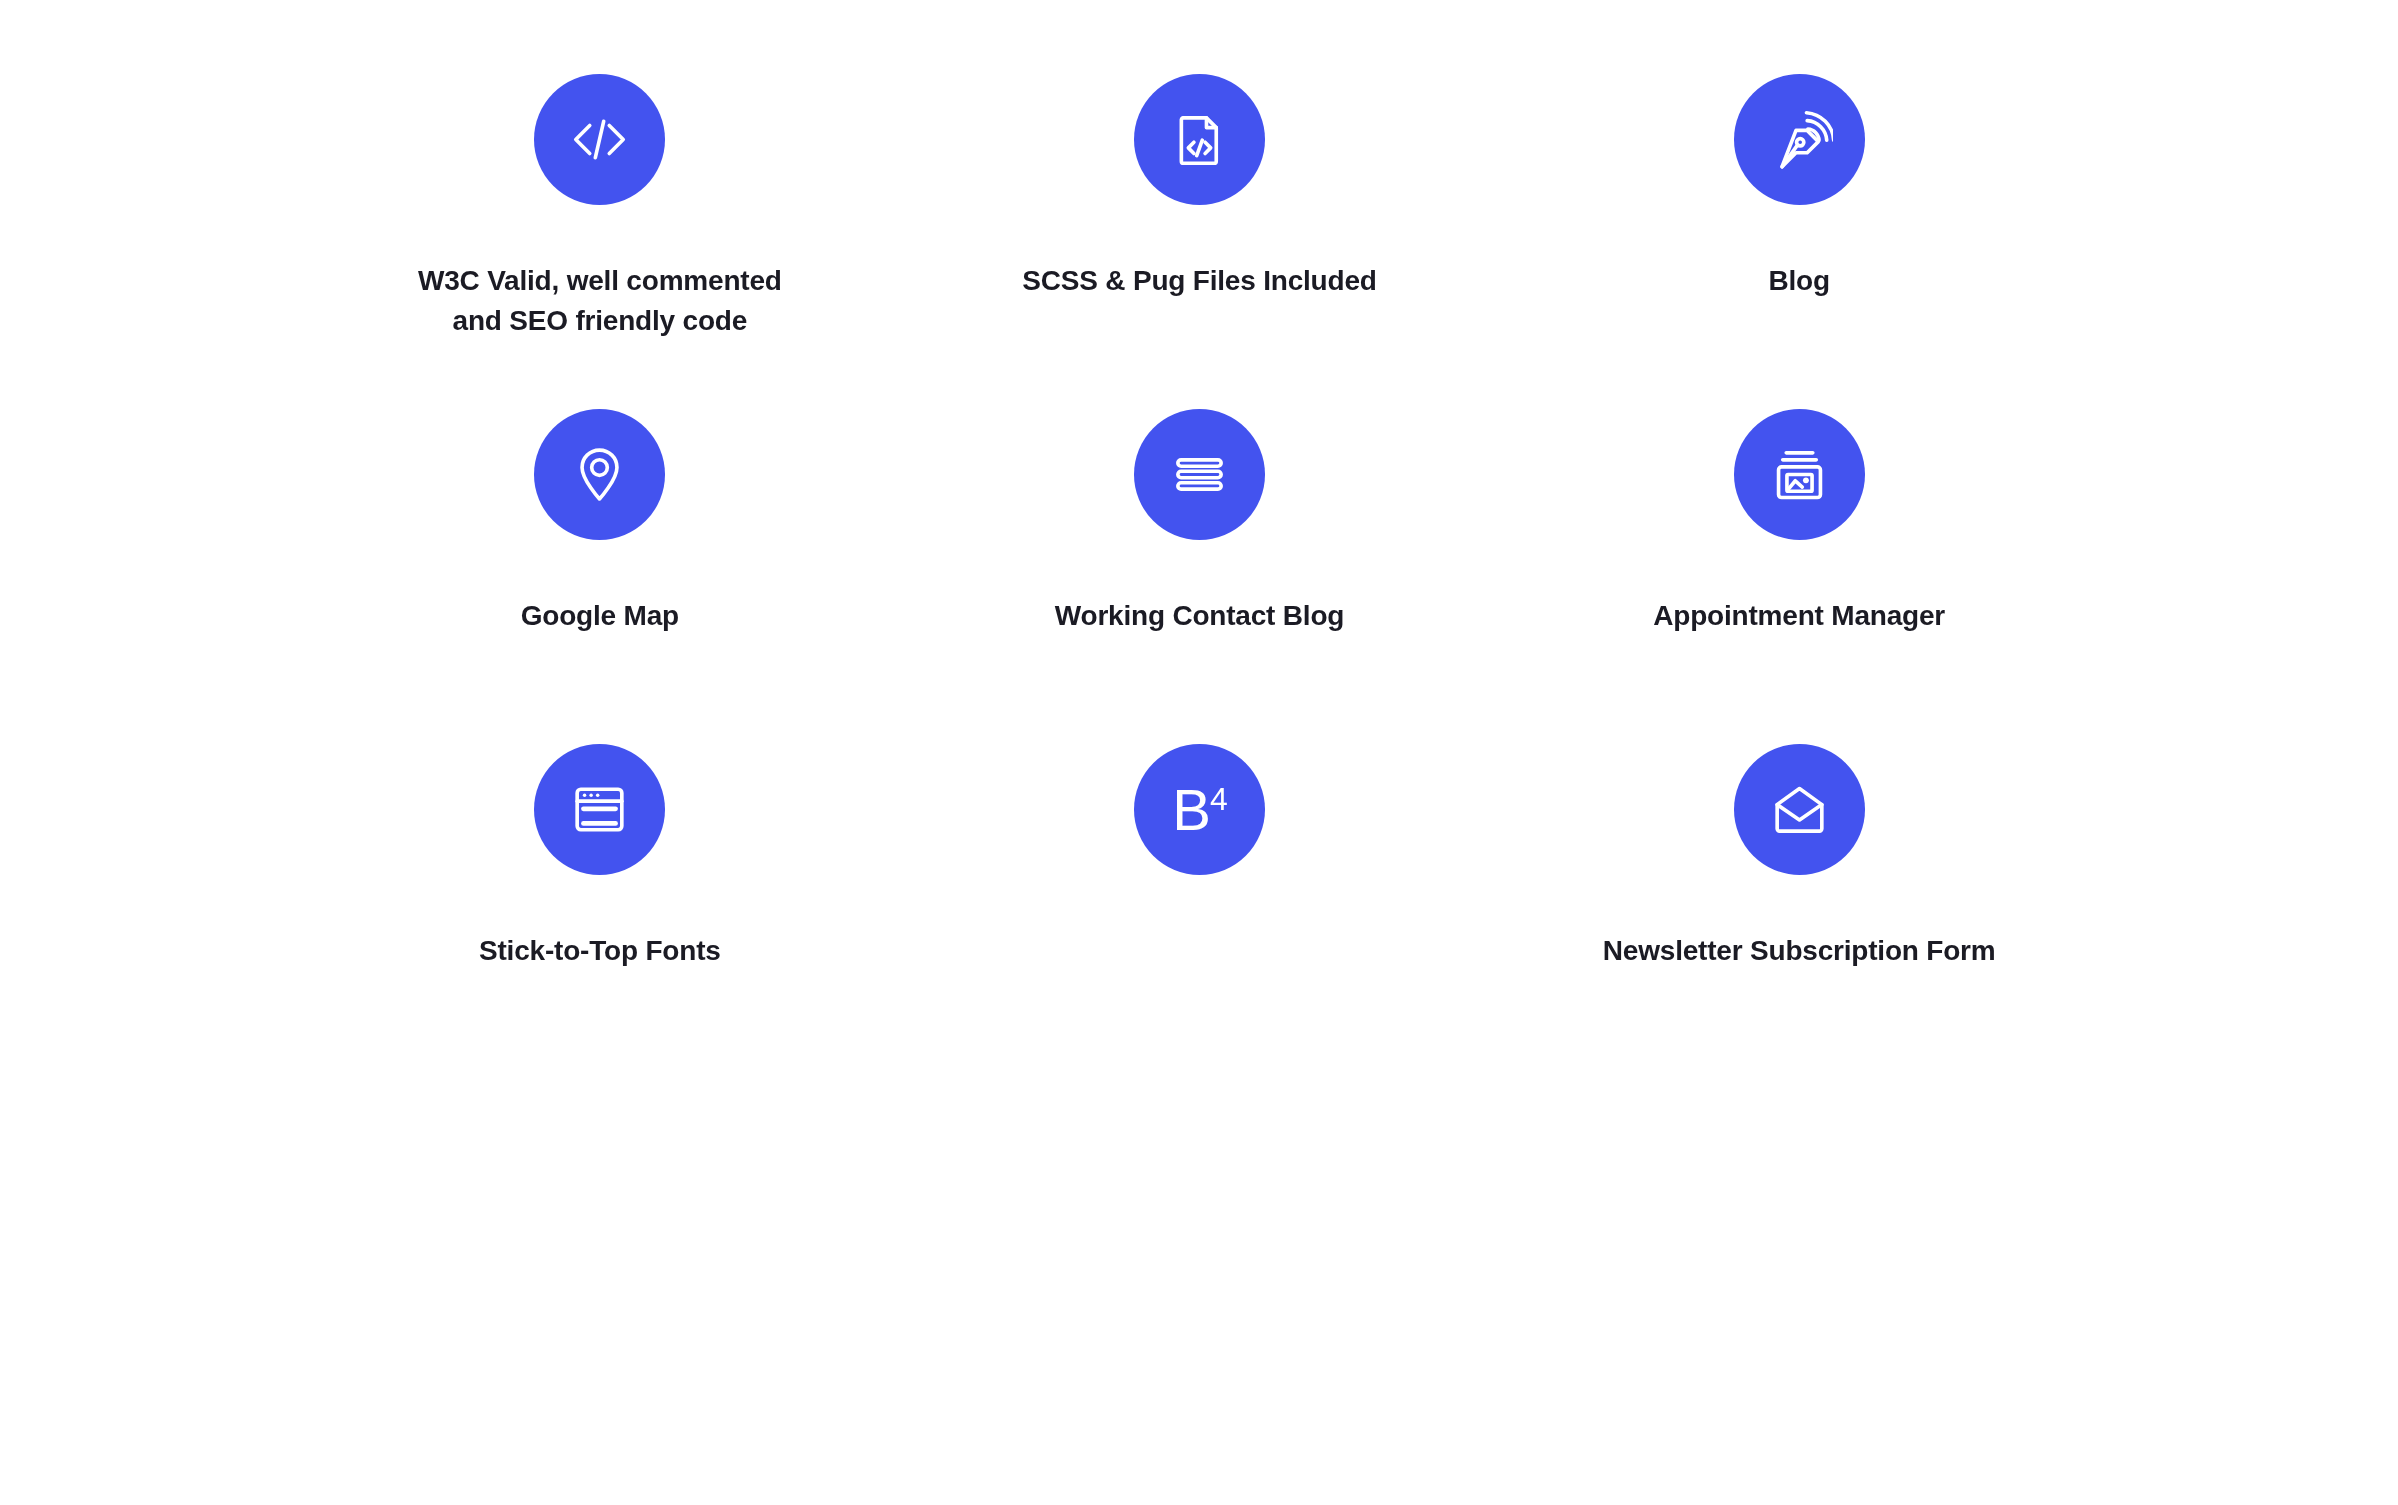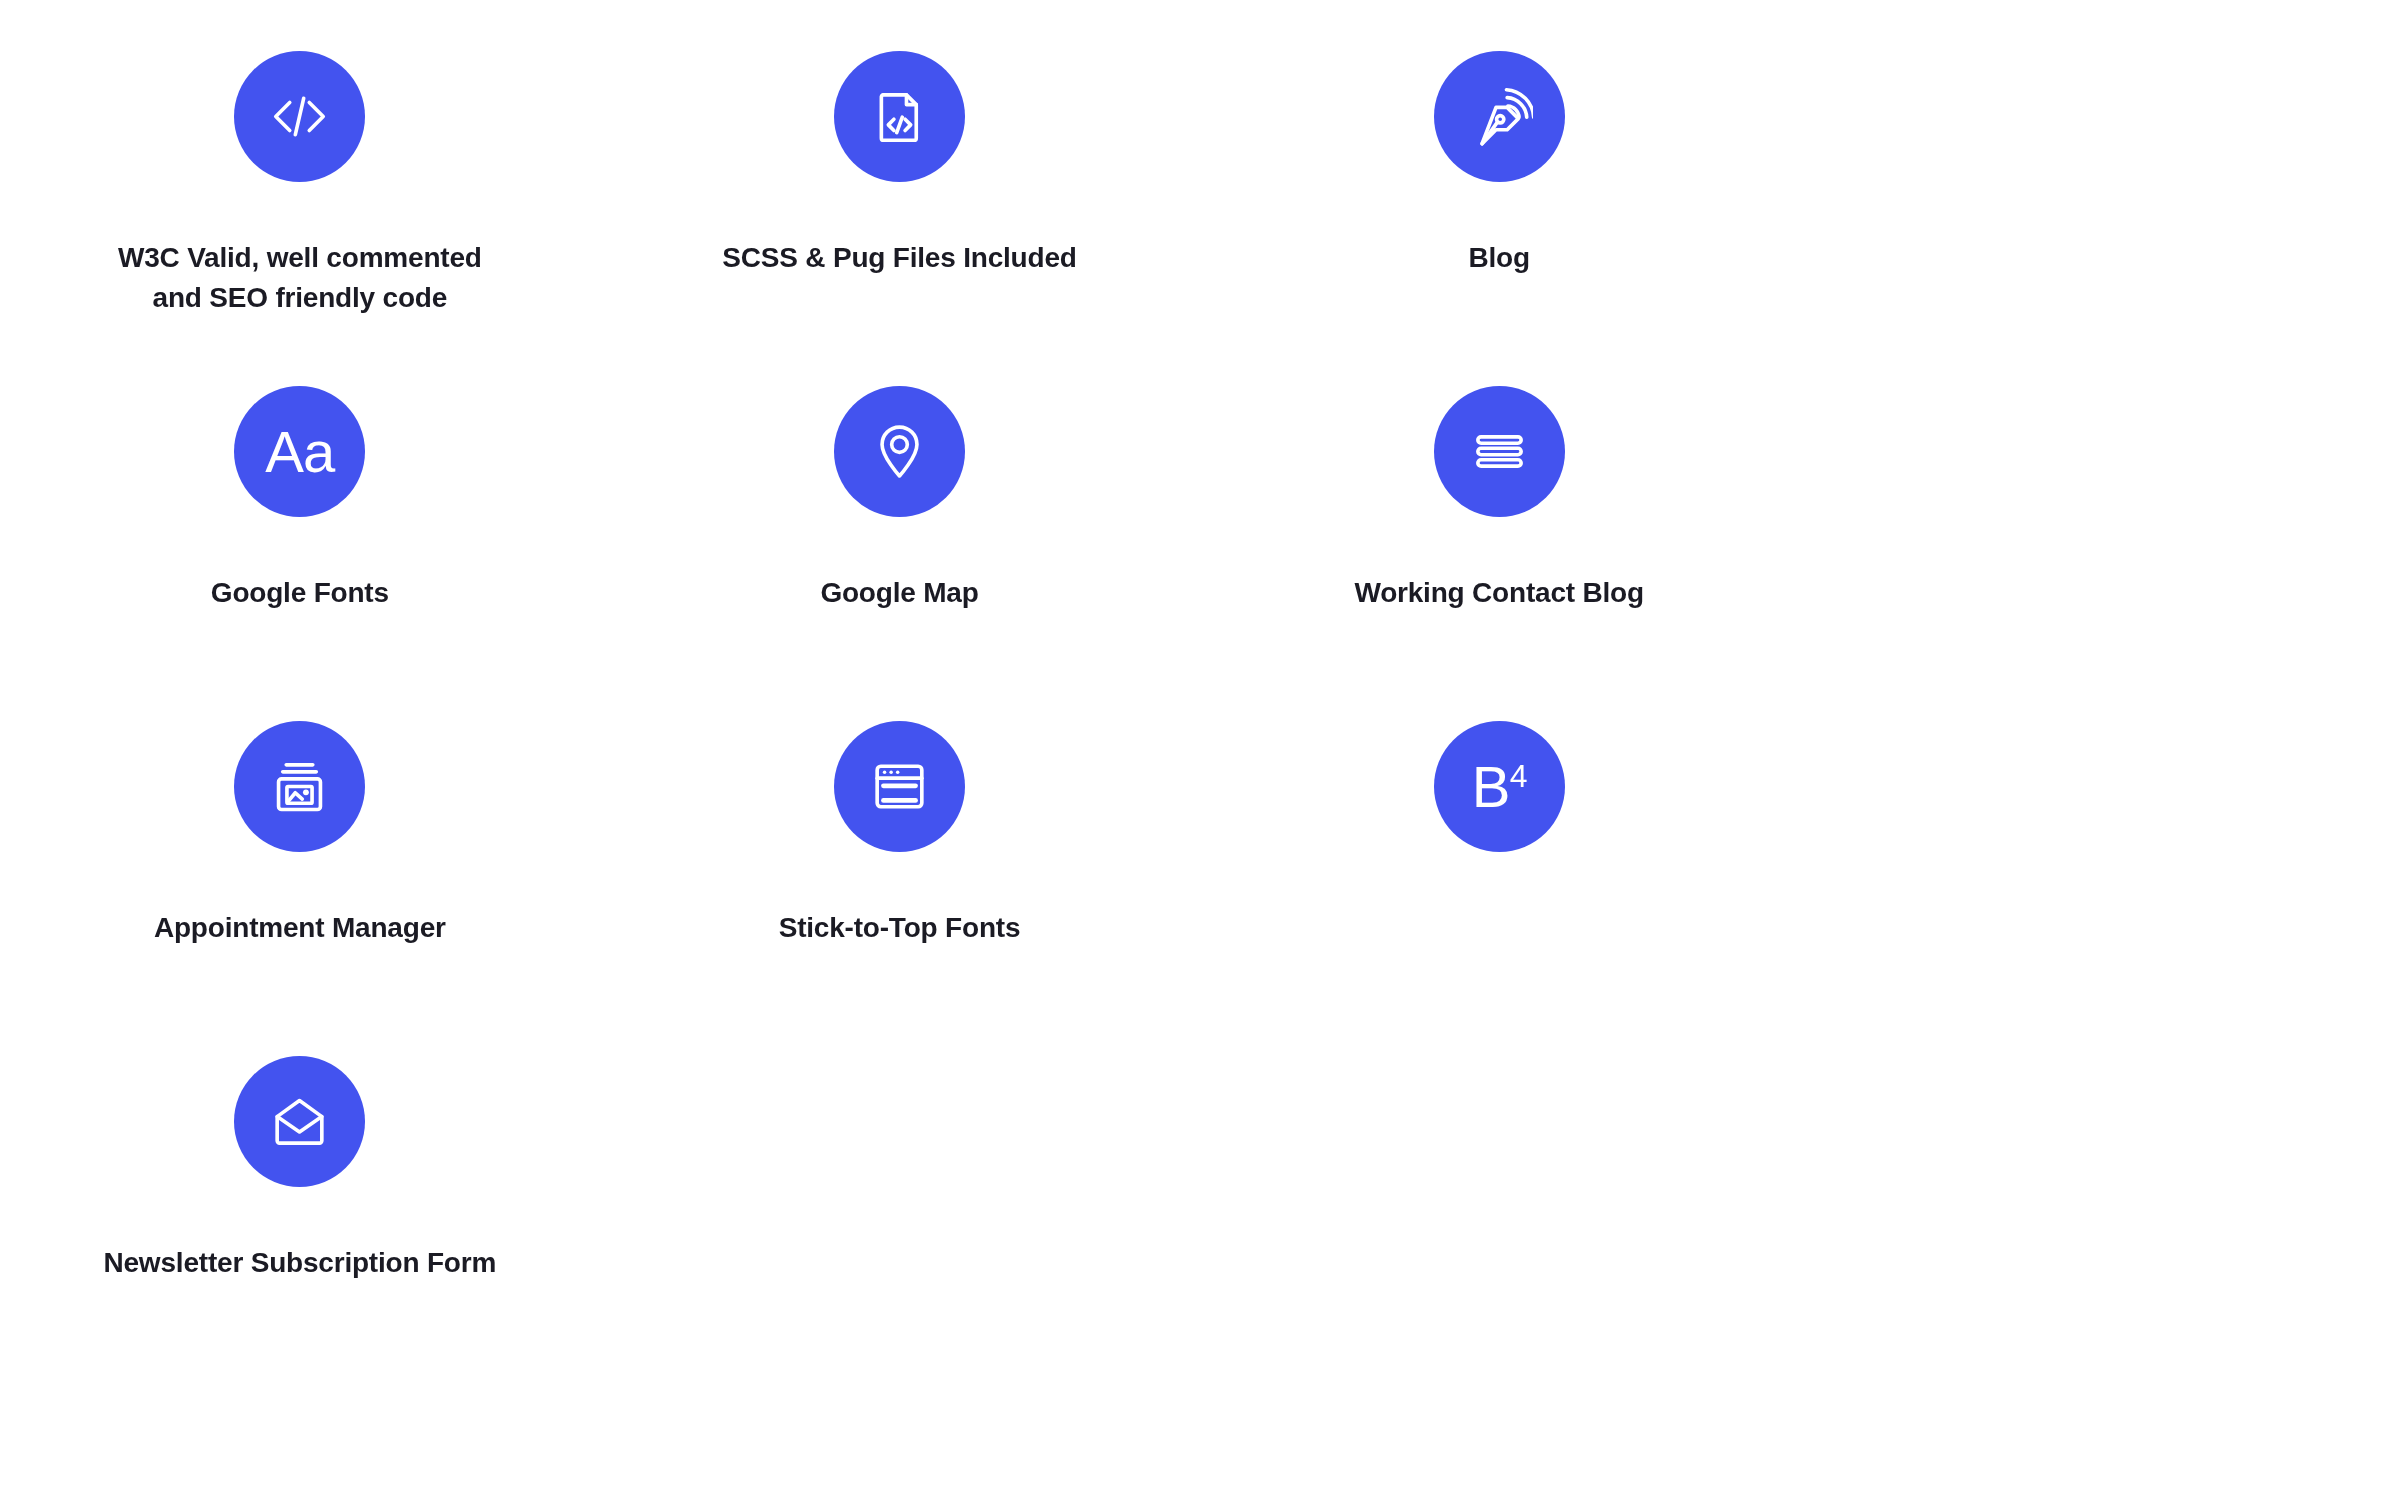--- a/index.html
+++ b/index.html
@@ -11,23 +11,23 @@
     width: 2399px;
     height: 1506px;
     font-family: "Liberation Sans", sans-serif;
     overflow: hidden;
   }
 
   .features-section {
     width: 2399px;
     height: 1458px;
     box-sizing: border-box;
-    padding: 23px 0 0 0;
+    padding: 46px 0 0 0;
     display: flex;
-    justify-content: flex-start;
+    justify-content: center;
   }
 
   .features-grid {
     width: 1799px;
     display: grid;
     grid-template-columns: repeat(3, 1fr);
     grid-auto-rows: 335px;
     align-content: start;
   }
 
@@ -122,26 +122,20 @@
           <circle cx="24.5" cy="26" r="2.6"></circle>
           <line x1="11.5" y1="43.5" x2="22.5" y2="28"></line>
           <path d="M30 16.5a8.5 8.5 0 0 1 8 8"></path>
           <path d="M29.5 10.5a15 15 0 0 1 14 14"></path>
           <path d="M29 4.8a21 21 0 0 1 19.5 19.7"></path>
         </svg>
       </div>
       <div class="feature-label">Blog</div>
     </div>
 
-    <div class="feature-item">
-      <div class="feature-icon-circle">
-        <span class="glyph-text">Aa</span>
-      </div>
-      <div class="feature-label">Google Fonts</div>
-    </div>
 
     <div class="feature-item">
       <div class="feature-icon-circle">
         <svg viewBox="0 0 48 48" fill="none" stroke="#ffffff" stroke-width="2.6" stroke-linecap="round" stroke-linejoin="round">
           <path d="M24 6.5c-7 0-12.5 5.5-12.5 12.4 0 8.8 12.5 22.6 12.5 22.6s12.5-13.8 12.5-22.6C36.5 12 31 6.5 24 6.5z"></path>
           <circle cx="24" cy="19" r="5.6"></circle>
         </svg>
       </div>
       <div class="feature-label">Google Map</div>
     </div>

